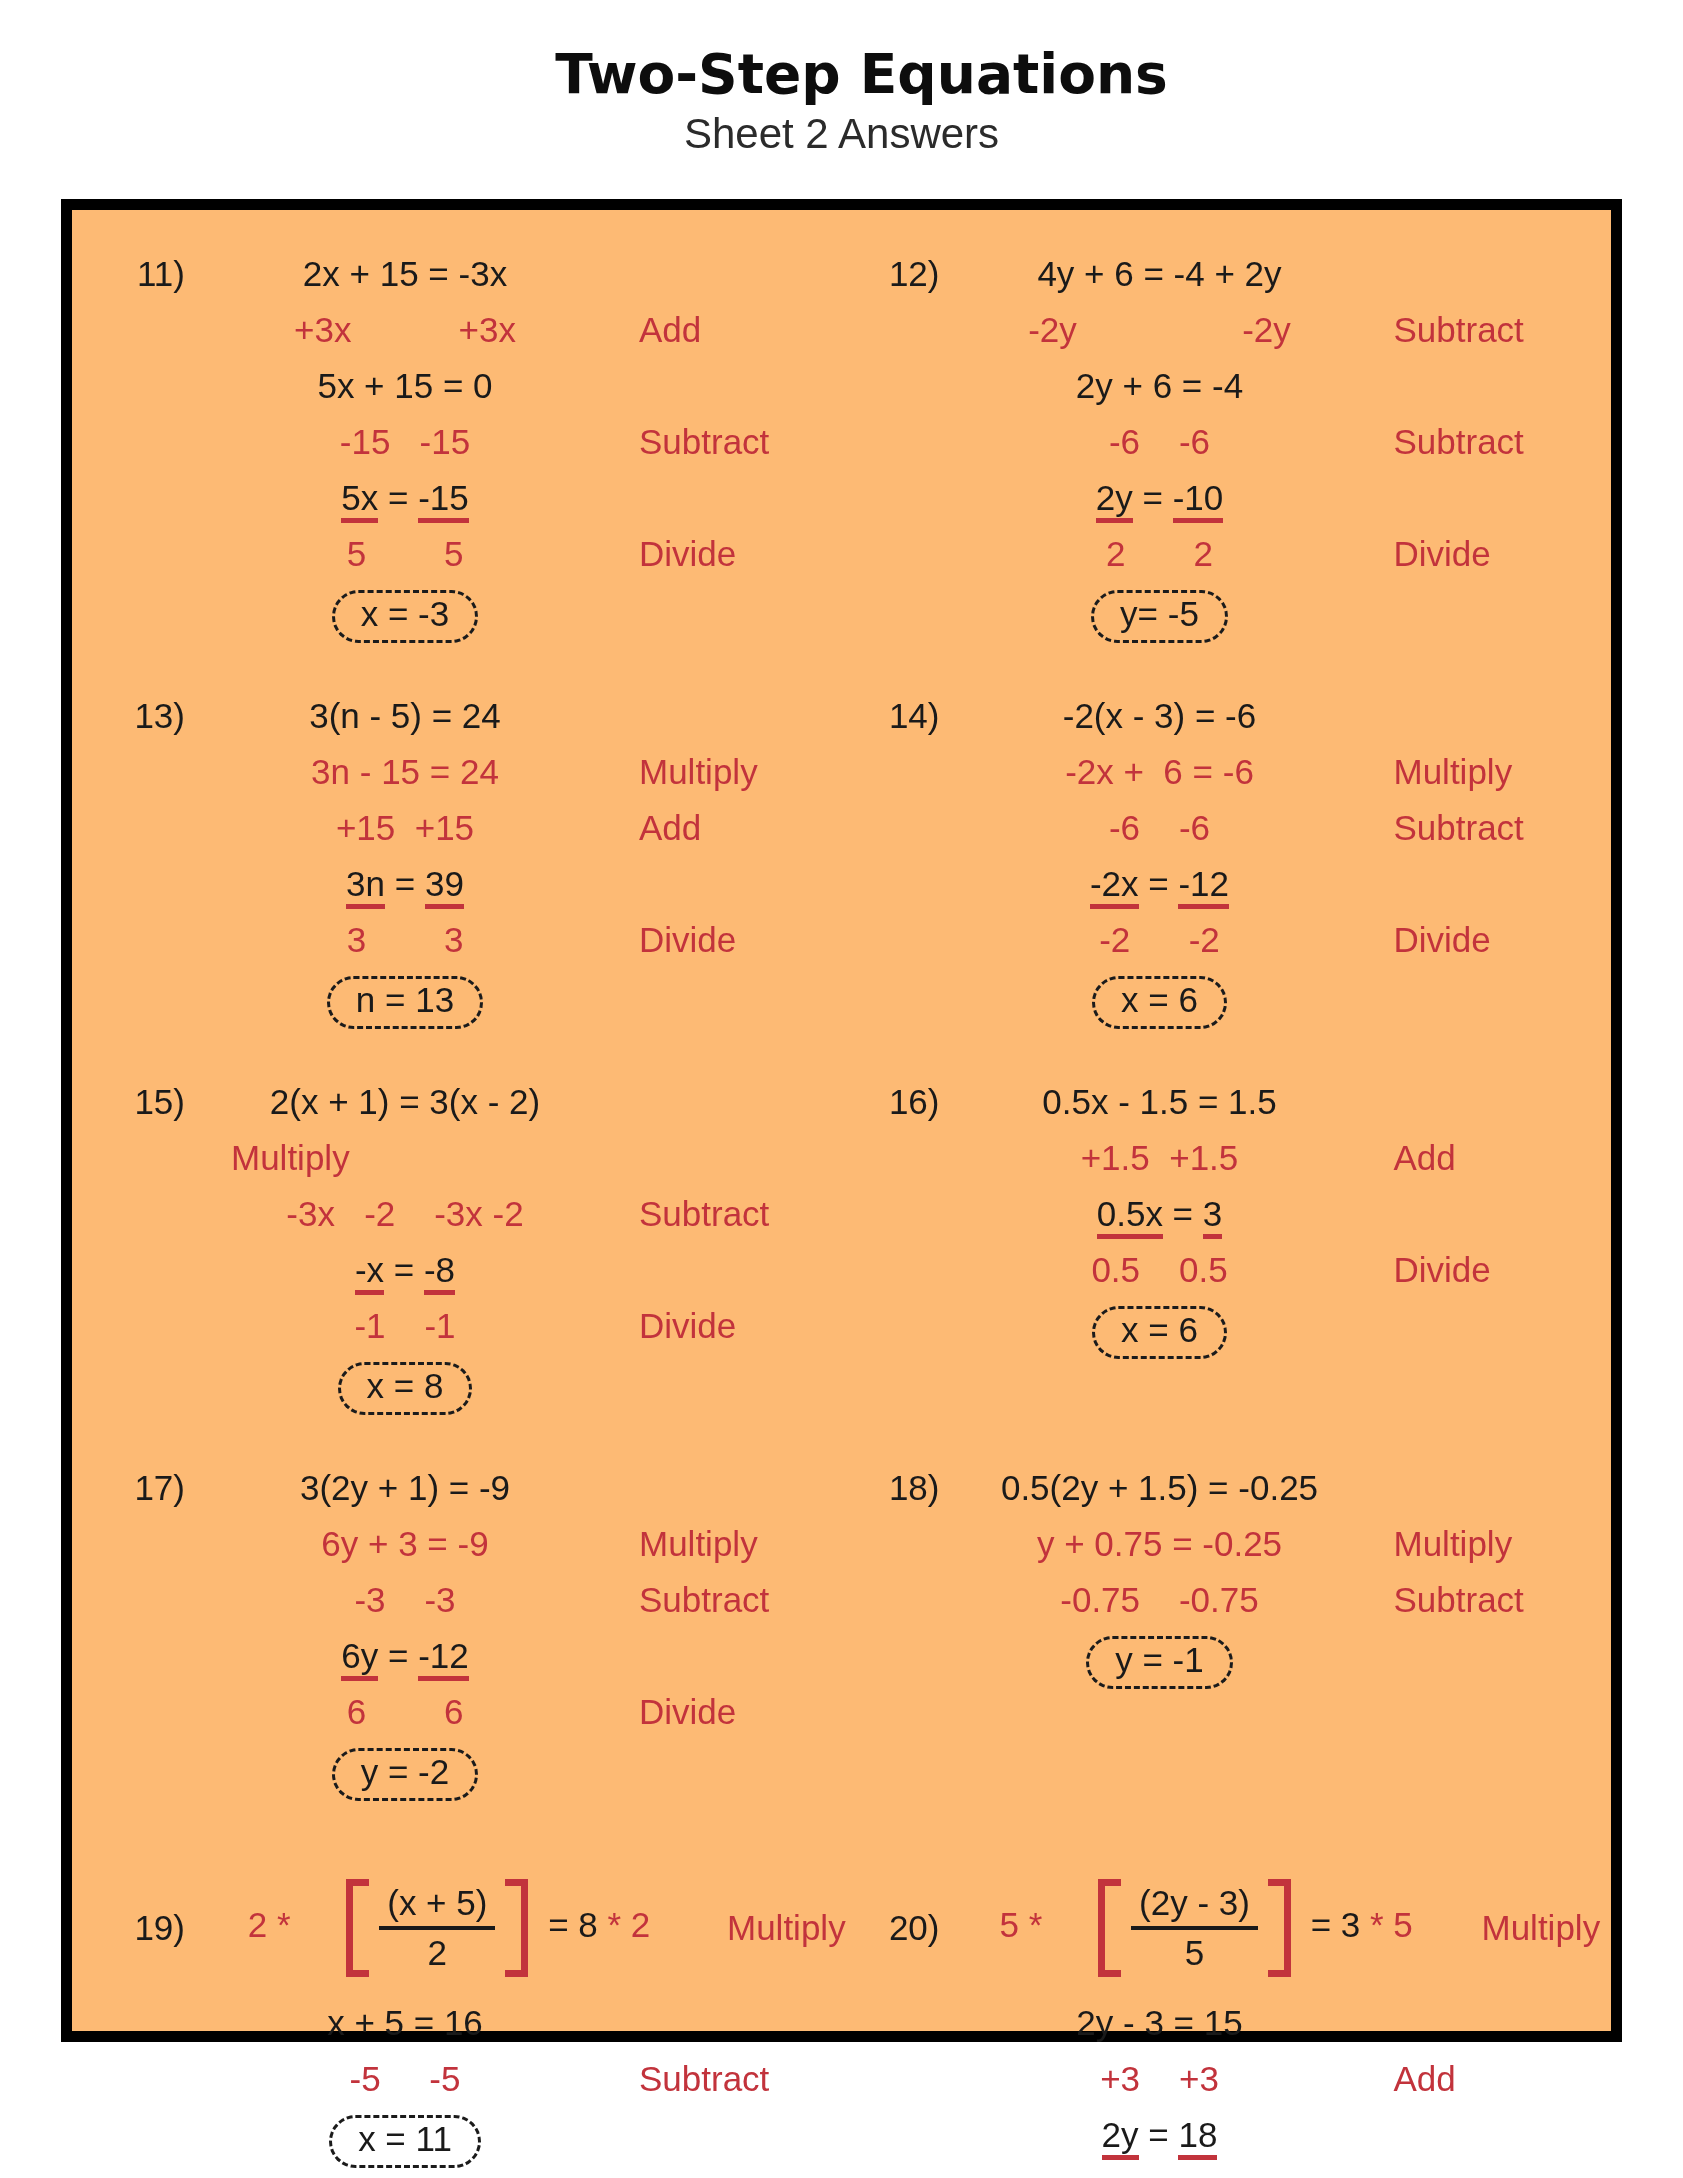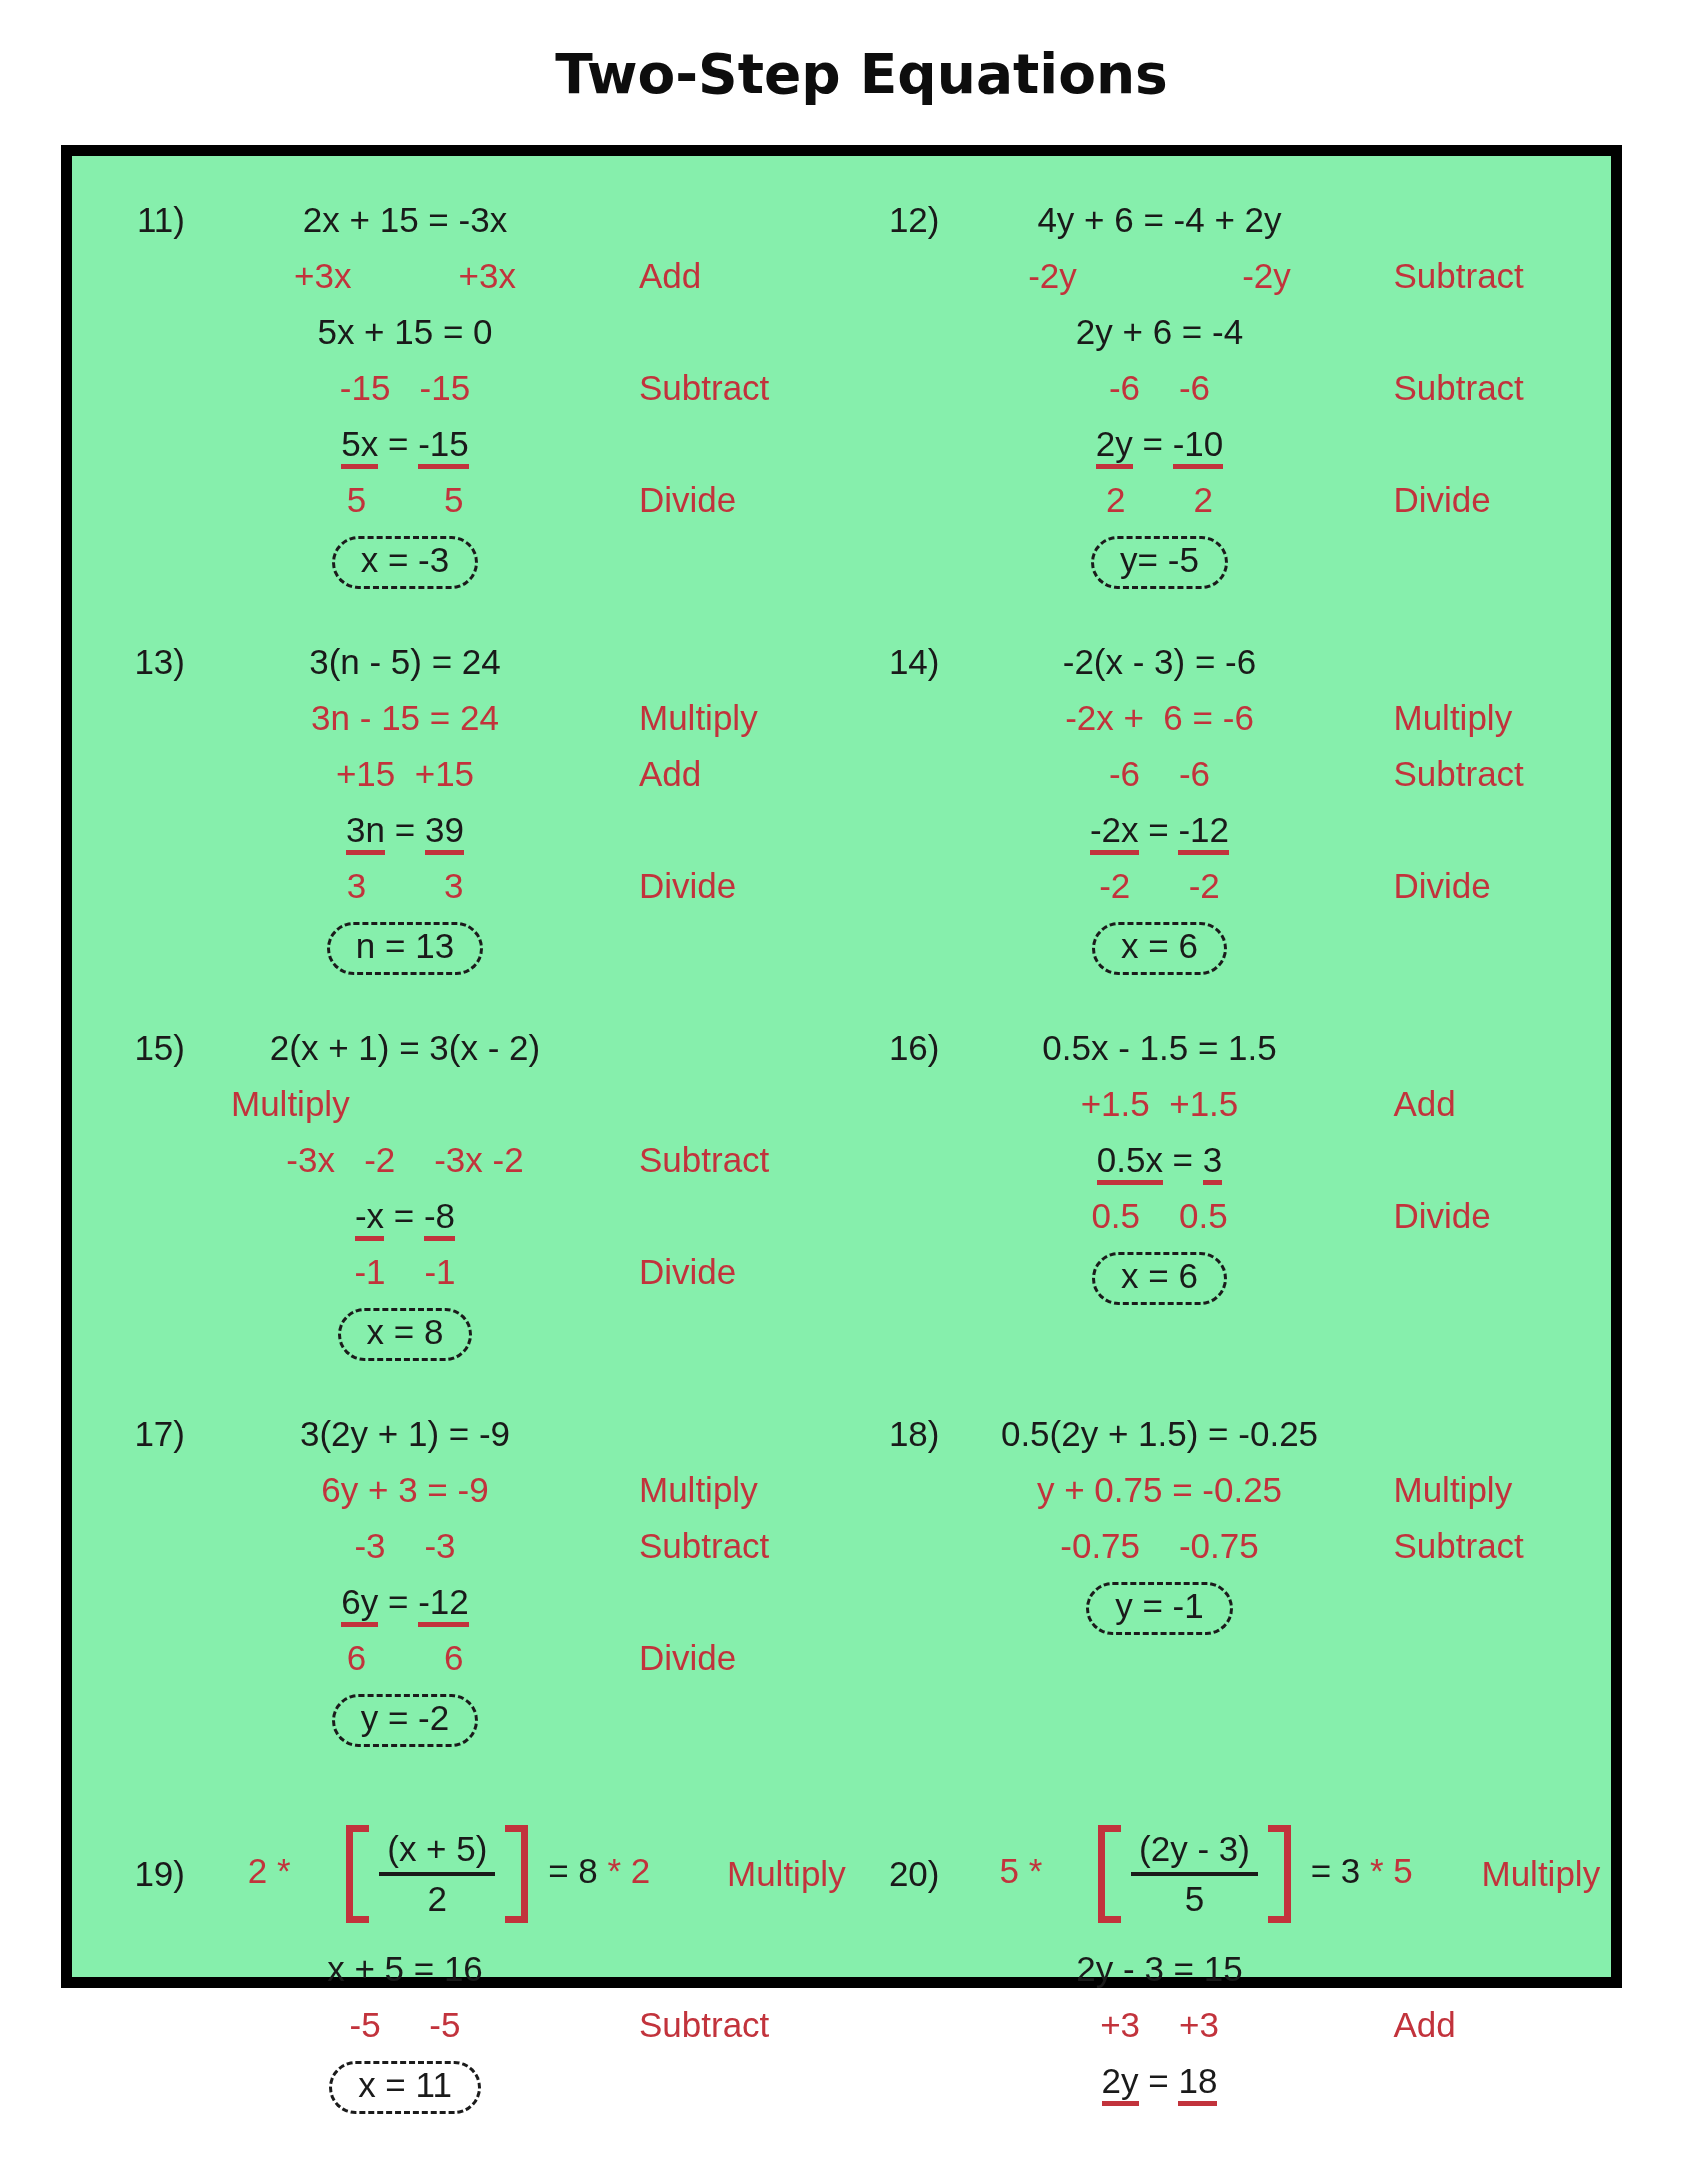--- a/index.html
+++ b/index.html
@@ -19,21 +19,21 @@
   .subtitle {
     font-size:42px; font-weight:normal; color:#2b2b2b;
     margin-top:4px; line-height:1.2;
   }
 
   .answer-box {
     box-sizing:border-box;
     margin:40px 61px 0 61px;
     height:1843px;
     border:11px solid #000;
-    background:#86efac;
+    background:#fdba74;
   }
   .grid {
     display:grid;
     grid-template-columns:1fr 1fr;
     row-gap:50px; column-gap:6px;
     padding:44px 6px 0 30px;
   }
 
   .problem { display:flex; flex-direction:column; }
   .line { display:flex; align-items:baseline; min-height:56px; font-size:35px; }
@@ -59,20 +59,21 @@
   .fstack { display:flex; flex-direction:column; align-items:center; padding:4px 10px; }
   .fnum { border-bottom:4px solid #1a1a1a; padding:0 8px 3px 8px; }
   .fden { padding-top:3px; }
 </style>
 </head>
 <body>
 
 <div class="page">
   <header>
     <div class="title">Two-Step Equations</div>
+    <div class="subtitle">Sheet 2 Answers</div>
   </header>
 
   <div class="answer-box">
     <div class="grid" id="problems-grid">
         <div class="problem">
           <div class="line">
             <span class="numcol">11)</span>
             <span class="eq"><span>2x + 15 = -3x</span></span>
           </div>
           <div class="line">

